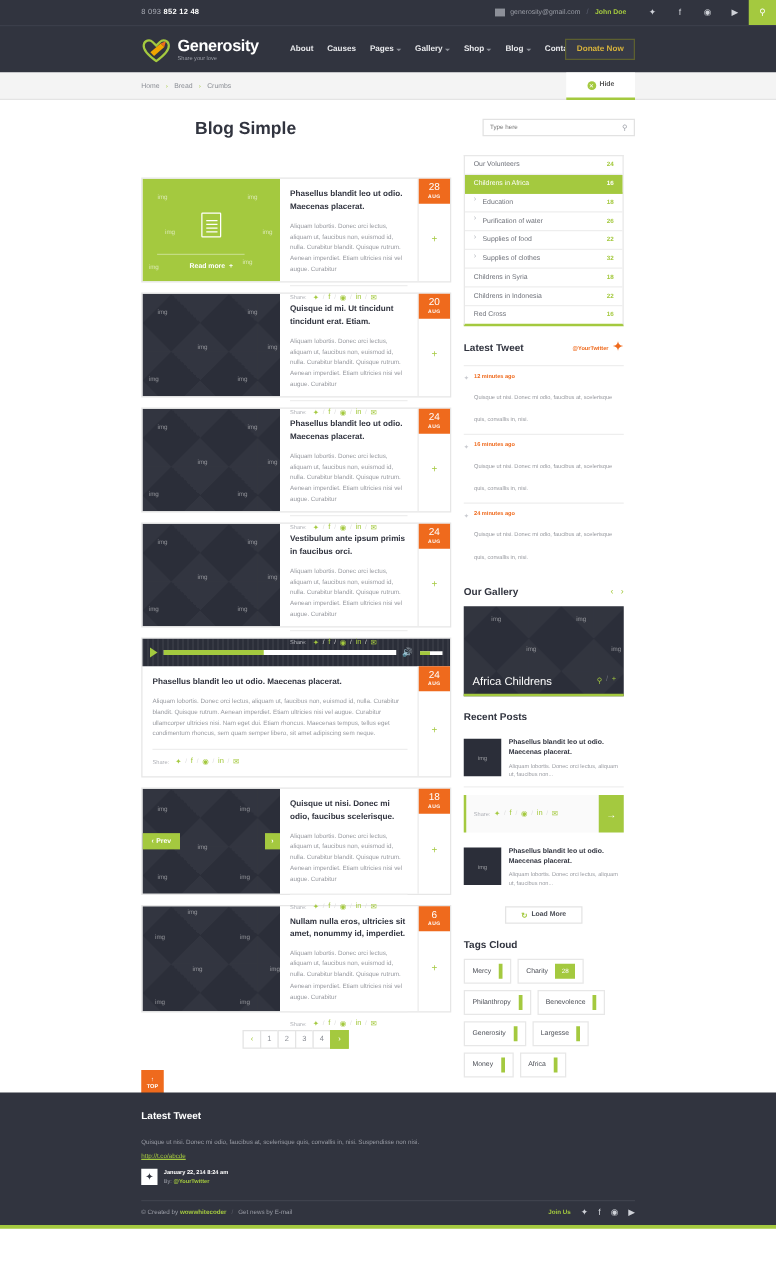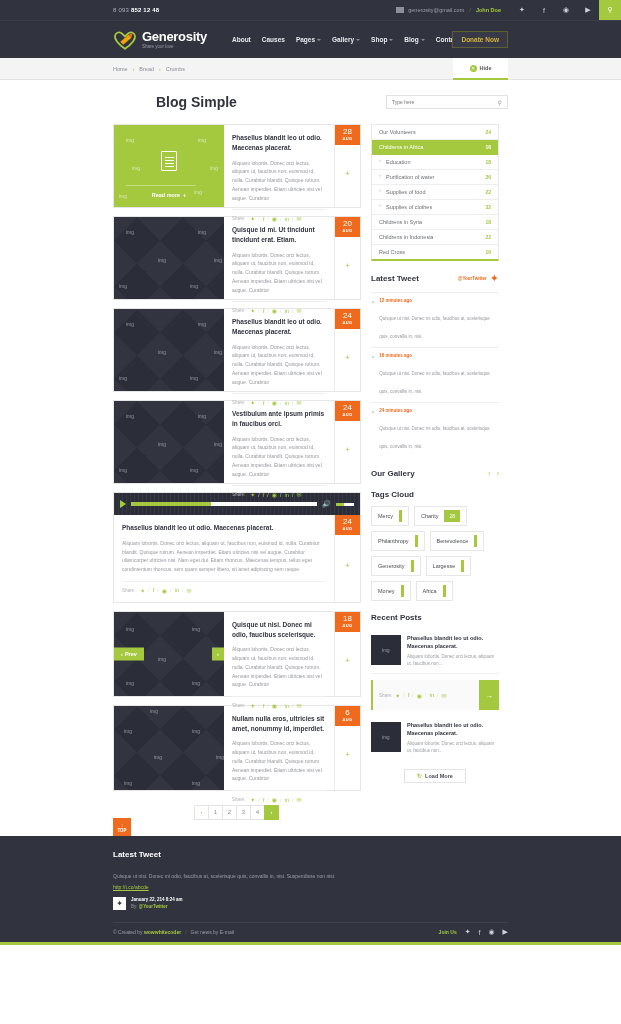--- a/index.html
+++ b/index.html
@@ -91,21 +91,21 @@
   .srch-box {
     width: 122px; height: 14px; border: 1px solid #e2e2e2; display: flex;
     align-items: center; padding: 0 5px; justify-content: space-between; background: #fff;
   }
   .srch-box input {
     border: 0; outline: 0; font-size: 5px; color: #b4b7bd; width: 100%;
     font-family: "Liberation Sans", sans-serif; background: transparent;
   }
   .srch-box .mag { font-size: 6px; color: #9a9da6; }
 
-  .content { display: flex; gap: 10px; align-items: flex-start; }
+  .content { display: flex; gap: 10px; align-items: center; }
   .col-left { width: 248px; }
   .col-right { width: 128px; }
 
   
   .post { border: 1px solid #e6e6e6; margin-bottom: 8px; display: flex; background: #fff; }
   .post-media { width: 110px; flex: 0 0 110px; position: relative; overflow: hidden; }
   .media-dark {
     background: #2b2e39; height: 100%;
     background-image:
       linear-gradient(45deg, rgba(255,255,255,.035) 25%, transparent 25%, transparent 75%, rgba(255,255,255,.035) 75%),
@@ -771,50 +771,31 @@
         </div>
 
         <div class="widget">
           <div class="widget-title-row">
             <span class="widget-title" style="margin:0">Our Gallery</span>
             <span class="warr">
               <span>‹</span>
               <span>›</span>
             </span>
           </div>
-        </div>
-
-        <div class="widget">
-          <div class="widget-title">Tags Cloud</div>
-          <div class="tags">
-            <span class="tag">
-                <span>Mercy</span>
-              </span>
-            <span class="tag counted">
-                <span>Charity</span>
-                <span class="cnt">28</span>
-              </span>
-            <span class="tag">
-                <span>Philanthropy</span>
-              </span>
-            <span class="tag">
-                <span>Benevolence</span>
-              </span>
-            <span class="tag">
-                <span>Generosity</span>
-              </span>
-            <span class="tag">
-                <span>Largesse</span>
-              </span>
-            <span class="tag">
-                <span>Money</span>
-              </span>
-            <span class="tag">
-                <span>Africa</span>
-              </span>
+          <div class="gallery">
+            <span class="img-lbl" style="left:22px;top:8px">img</span>
+            <span class="img-lbl" style="right:30px;top:8px">img</span>
+            <span class="img-lbl" style="left:50px;top:32px">img</span>
+            <span class="img-lbl" style="right:2px;top:32px">img</span>
+            <span class="g-caption">Africa Childrens</span>
+            <span class="g-acts">
+              <span>⚲</span>
+              <span style="color:#6a6d78">/</span>
+              <span>+</span>
+            </span>
           </div>
         </div>
 
         <div class="widget">
           <div class="widget-title">Recent Posts</div>
           <div class="rp">
             <span class="rp-thumb">img</span>
             <span>
               <span class="rp-title" style="display:block">Phasellus blandit leo ut odio. Maecenas placerat.</span>
               <span class="rp-ex" style="display:block">Aliquam lobortis. Donec orci lectus, aliquam ut, faucibus non...</span>
@@ -840,20 +821,51 @@
             <span>
               <span class="rp-title" style="display:block">Phasellus blandit leo ut odio. Maecenas placerat.</span>
               <span class="rp-ex" style="display:block">Aliquam lobortis. Donec orci lectus, aliquam ut, faucibus non...</span>
             </span>
           </div>
           <div class="loadmore">
             <span class="rot">↻</span>
             <span>Load More</span>
           </div>
         </div>
+
+        <div class="widget">
+          <div class="widget-title">Tags Cloud</div>
+          <div class="tags">
+            <span class="tag">
+                <span>Mercy</span>
+              </span>
+            <span class="tag counted">
+                <span>Charity</span>
+                <span class="cnt">28</span>
+              </span>
+            <span class="tag">
+                <span>Philanthropy</span>
+              </span>
+            <span class="tag">
+                <span>Benevolence</span>
+              </span>
+            <span class="tag">
+                <span>Generosity</span>
+              </span>
+            <span class="tag">
+                <span>Largesse</span>
+              </span>
+            <span class="tag">
+                <span>Money</span>
+              </span>
+            <span class="tag">
+                <span>Africa</span>
+              </span>
+          </div>
+        </div>
       </div>
     </div>
 
     <div class="totop">
       <span>↑</span>
       <span>TOP</span>
     </div>
   </div>
 
   <div class="footer">

